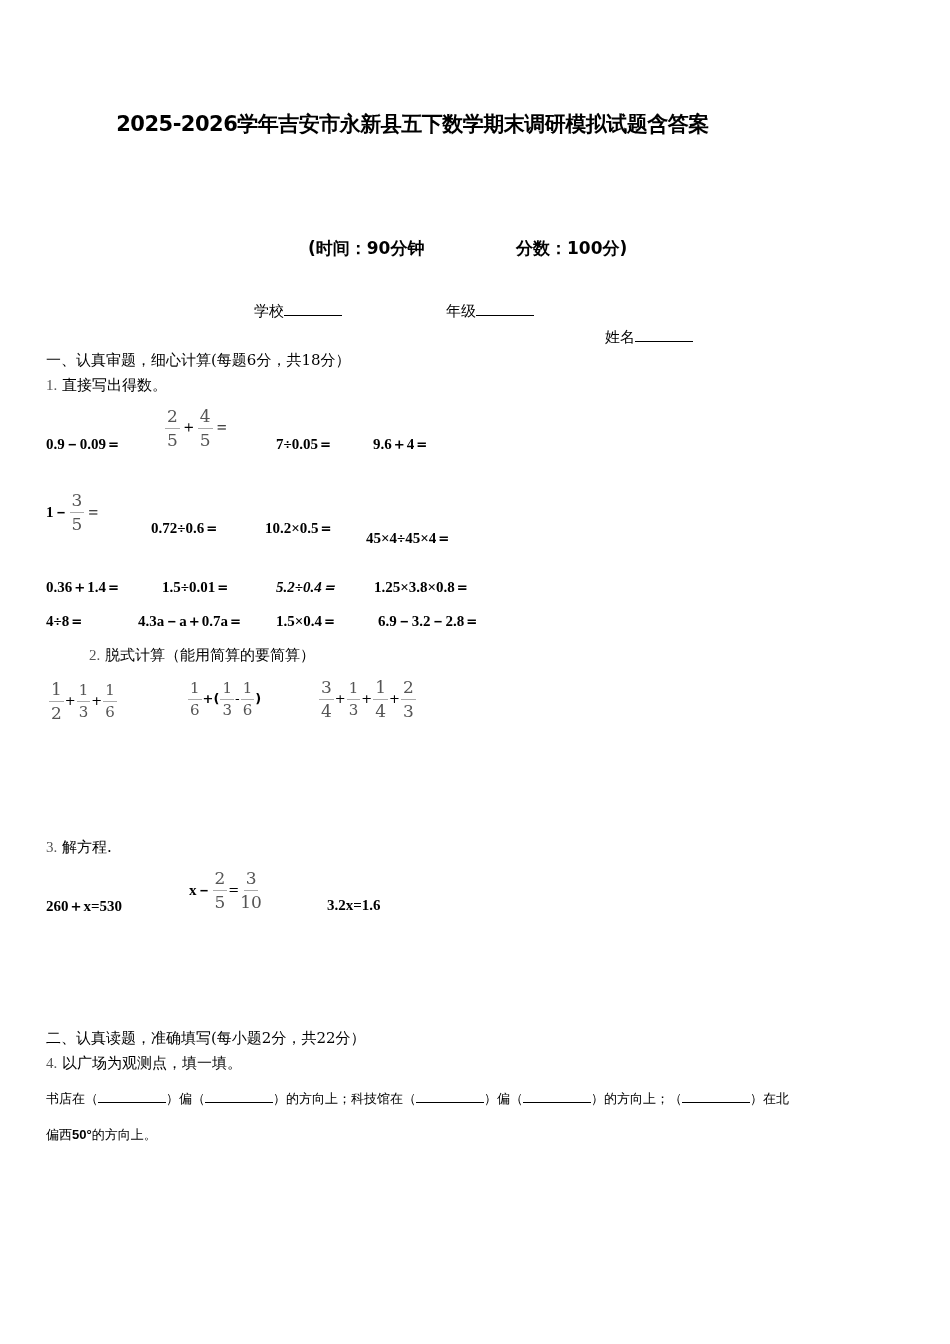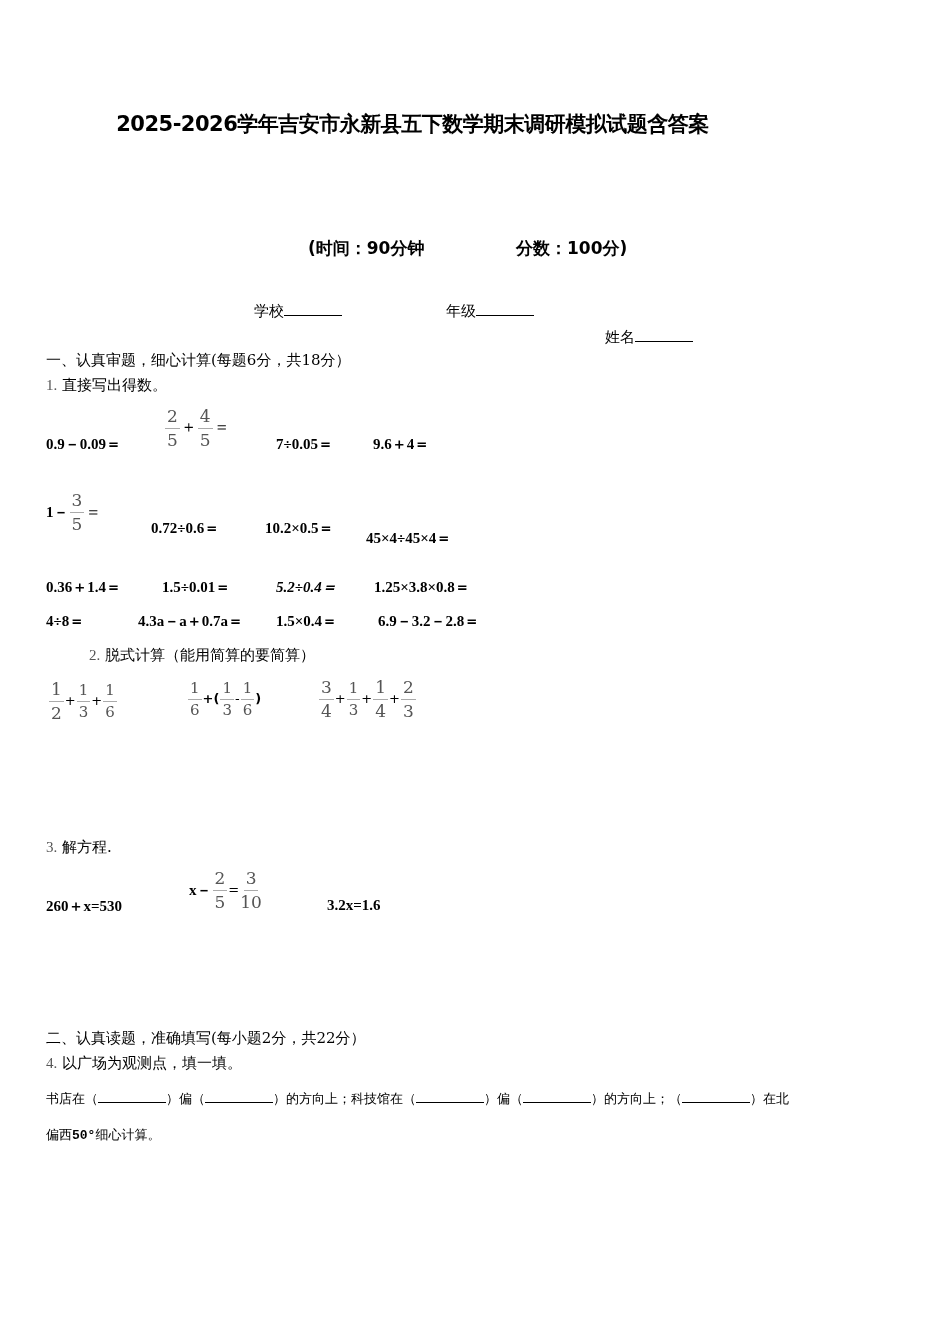--- a/index.html
+++ b/index.html
@@ -12,21 +12,21 @@
   .sec { font-family: "DejaVu Serif", serif; font-size: 15px; }
   .qnum { color: #555; font-family: "Liberation Serif", serif; }
   .expr { font-family: "Liberation Serif", serif; font-weight: bold; font-size: 15px; }
   .frac { display: inline-flex; flex-direction: column; align-items: center; vertical-align: middle; font-family: "DejaVu Serif", serif; font-weight: normal; color: #555; font-size: 17px; line-height: 1; margin: 0 1px; }
   .frac .num { padding: 0 2px 3px 2px; border-bottom: 1px solid #aaa; }
   .frac .den { padding-top: 3px; }
   .frac.small { font-size: 15px; }
   .op { font-family: "DejaVu Sans", sans-serif; font-weight: normal; font-size: 16px; color: #000; }
   .op.thin { font-size: 13px; }
   .fill { font-family: "DejaVu Serif", serif; font-size: 13px; }
-  .fill .b { font-family: Liberation Mono, monospace; font-weight: bold; text-align: center; }
+  .fill .b { font-family: Liberation Sans, sans-serif; font-weight: bold; text-align: center; }
   .under { display: inline-block; width: 68px; border-bottom: 1px solid #000; height: 14px; }
 </style>
 </head>
 <body>
 
 <div class="abs title">2025-2026学年吉安市永新县五下数学期末调研模拟试题含答案</div>
 
 <div class="abs subtitle" style="left:308px;">(时间：90分钟</div>
 <div class="abs subtitle" style="left:516px;">分数：100分)</div>
 
@@ -145,14 +145,14 @@
 <div class="abs sec" style="left:46px; top:1029px;">二、认真读题，准确填写(每小题2分，共22分）</div>
 <div class="abs sec" style="left:46px; top:1054px;">
   <span class="qnum">4.</span>
   <span>以广场为观测点，填一填。</span>
 </div>
 
 <div class="abs fill" style="left:46px; top:1088px;">
   <span>书店在（</span><span class="under"></span><span>）偏（</span><span class="under"></span><span>）的方向上；科技馆在（</span><span class="under"></span><span>）偏（</span><span class="under"></span><span>）的方向上；（</span><span class="under"></span><span>）在北</span>
 </div>
 <div class="abs fill" style="left:46px; top:1126px;">
-  <span>偏西</span><span class="b">50°</span><span>细心计算。</span>
+  <span>偏西</span><span class="b">50°</span><span>的方向上。</span>
 </div>
 
 </body></html>

